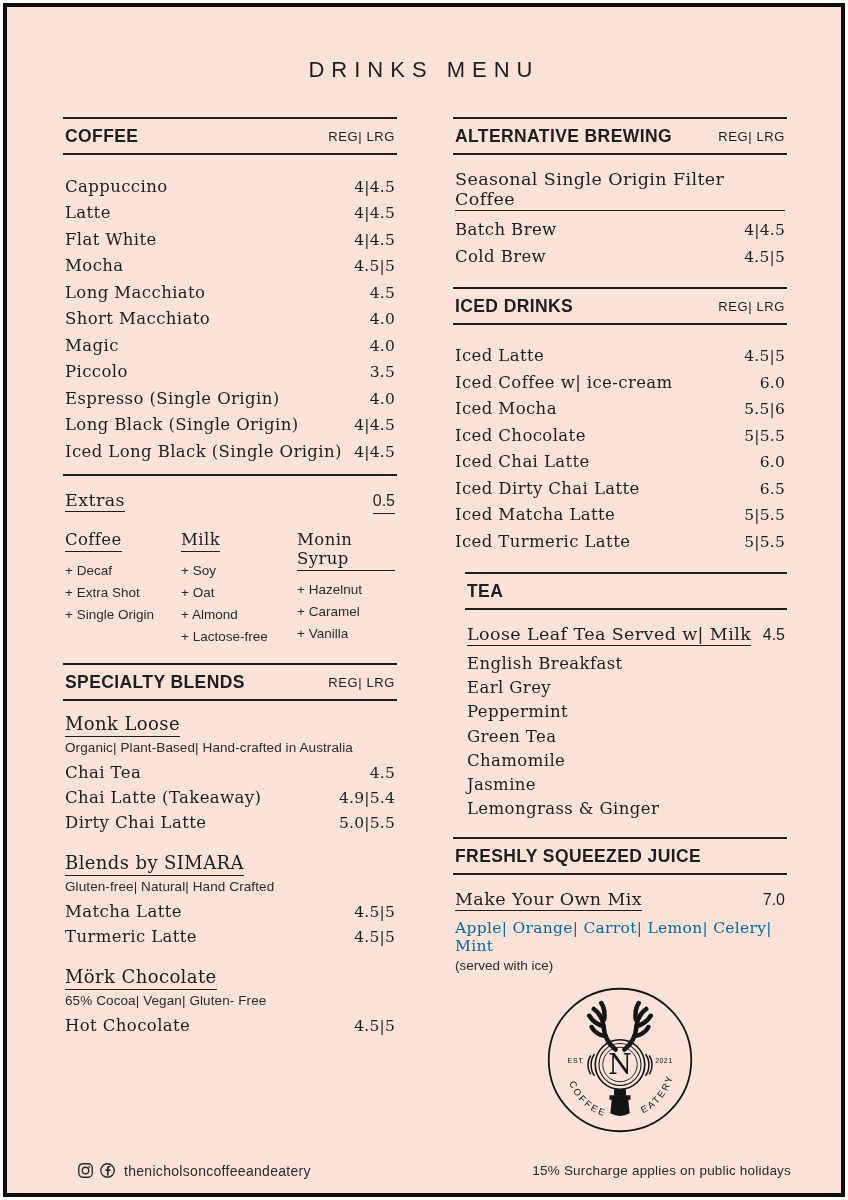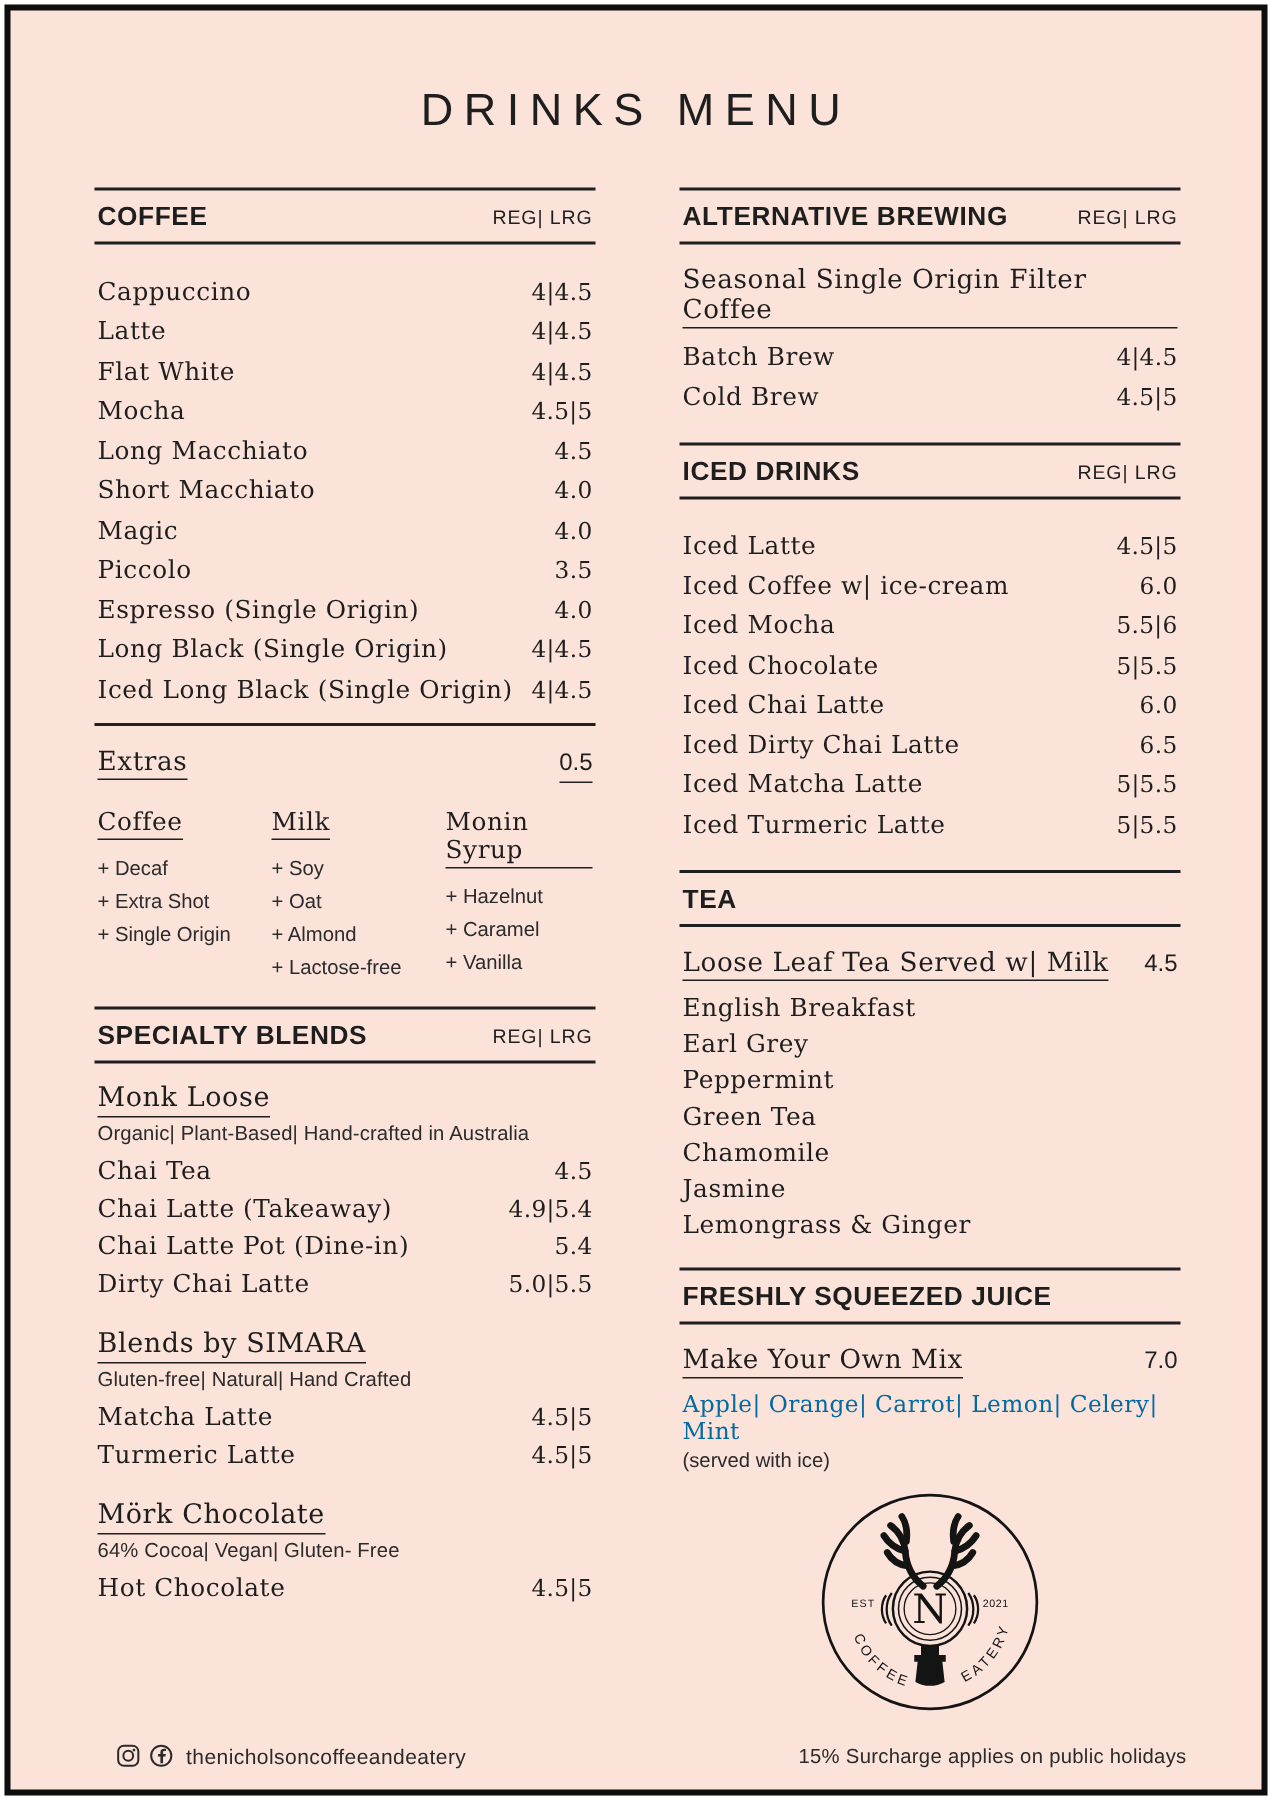--- a/index.html
+++ b/index.html
@@ -1,19 +1,19 @@
 <!DOCTYPE html>
 <html><head>
 <meta charset="utf-8">
 <style>
   html,body{margin:0;padding:0;background:#ffffff;}
   .sheet{position:relative;width:848px;height:1200px;background:#ffffff;box-sizing:border-box;padding:3px;}
   .page{height:100%;box-sizing:border-box;border:4px solid #0d0d0d;background:#fbe3da;display:flex;flex-direction:column;overflow:hidden;}
   .title{margin:50px 0 0;text-align:center;font-family:"Liberation Sans",sans-serif;font-weight:400;
-         font-size:30px;letter-spacing:7px;color:#1e1e1e;}
+         font-size:22px;letter-spacing:7px;color:#1e1e1e;}
   .content{display:flex;gap:56px;padding:34px 54px 0 56px;}
   .col{width:334px;flex:0 0 334px;}
 
   .sec{color:#1e1e1e;}
   .sec-header{display:flex;justify-content:space-between;align-items:center;
               border-top:2px solid #1f1f1f;border-bottom:2px solid #1f1f1f;padding:7px 2px 6px;}
   .sec-title{font-family:"Liberation Sans",sans-serif;font-weight:700;font-size:17.5px;letter-spacing:.4px;}
   .sec-sizes{font-family:"Liberation Sans",sans-serif;font-weight:400;font-size:13px;letter-spacing:.6px;}
   .rule-top{border-top:2px solid #1f1f1f;}
 
@@ -44,21 +44,21 @@
   .opt{font-family:"Liberation Sans",sans-serif;font-size:13.5px;color:#2b2b2b;line-height:1.62;}
 
   .desc-block{margin:2px 2px 0;}
   .sec-juice .desc-block .dline:first-child{font-family:"DejaVu Serif",serif;font-size:15.5px;letter-spacing:.3px;color:#0369a1;margin-bottom:3px;}
   .sec-juice .desc-block .dline{font-family:"Liberation Sans",sans-serif;font-size:13.5px;color:#2b2b2b;}
   .dline{display:block;}
 
   .sec-extras{margin-top:4px;}
   .sec-specialty-blends{margin-top:16px;}
   .sec-iced-drinks{margin-top:10px;}
-  .sec-tea{margin-top:12px;}
+  .sec-tea{margin-top:12px;margin-left:12px;}
   .sec-juice{margin-top:12px;}
 
   .logo{display:block;margin:12px auto 0;}
 
   .footer{margin-top:auto;display:flex;justify-content:space-between;align-items:center;
           padding:0 50px 14px 70px;color:#2a2a2a;gap:16px;}
   .social{display:flex;align-items:center;gap:5px;}
   .social .handle{font-family:"Liberation Sans",sans-serif;font-size:14px;letter-spacing:.3px;margin-left:3px;}
   .note{font-family:"Liberation Sans",sans-serif;font-size:13.5px;letter-spacing:.2px;}
 </style>
@@ -162,42 +162,38 @@
               <div class="list">
                 <div class="mi">
                   <span class="n">Chai Tea</span>
                   <span class="p">4.5</span>
                 </div>
                 <div class="mi">
                   <span class="n">Chai Latte (Takeaway)</span>
                   <span class="p">4.9|5.4</span>
                 </div>
                 <div class="mi">
-                  <span class="n">Chai Latte Pot (Dine-in)</span>
-                  <span class="p">5.4</span>
-                </div>
-                <div class="mi">
                   <span class="n">Dirty Chai Latte</span>
                   <span class="p">5.0|5.5</span>
                 </div>
               </div>
               <div class="subhead"><span class="ut">Blends by SIMARA</span></div>
               <div class="desc">Gluten-free| Natural| Hand Crafted</div>
               <div class="list">
                 <div class="mi">
                   <span class="n">Matcha Latte</span>
                   <span class="p">4.5|5</span>
                 </div>
                 <div class="mi">
                   <span class="n">Turmeric Latte</span>
                   <span class="p">4.5|5</span>
                 </div>
               </div>
               <div class="subhead"><span class="ut">Mörk Chocolate</span></div>
-              <div class="desc">64% Cocoa| Vegan| Gluten- Free</div>
+              <div class="desc">65% Cocoa| Vegan| Gluten- Free</div>
               <div class="list">
                 <div class="mi">
                   <span class="n">Hot Chocolate</span>
                   <span class="p">4.5|5</span>
                 </div>
               </div>
             </section>
           </div>
       </div>
       <div class="col">

